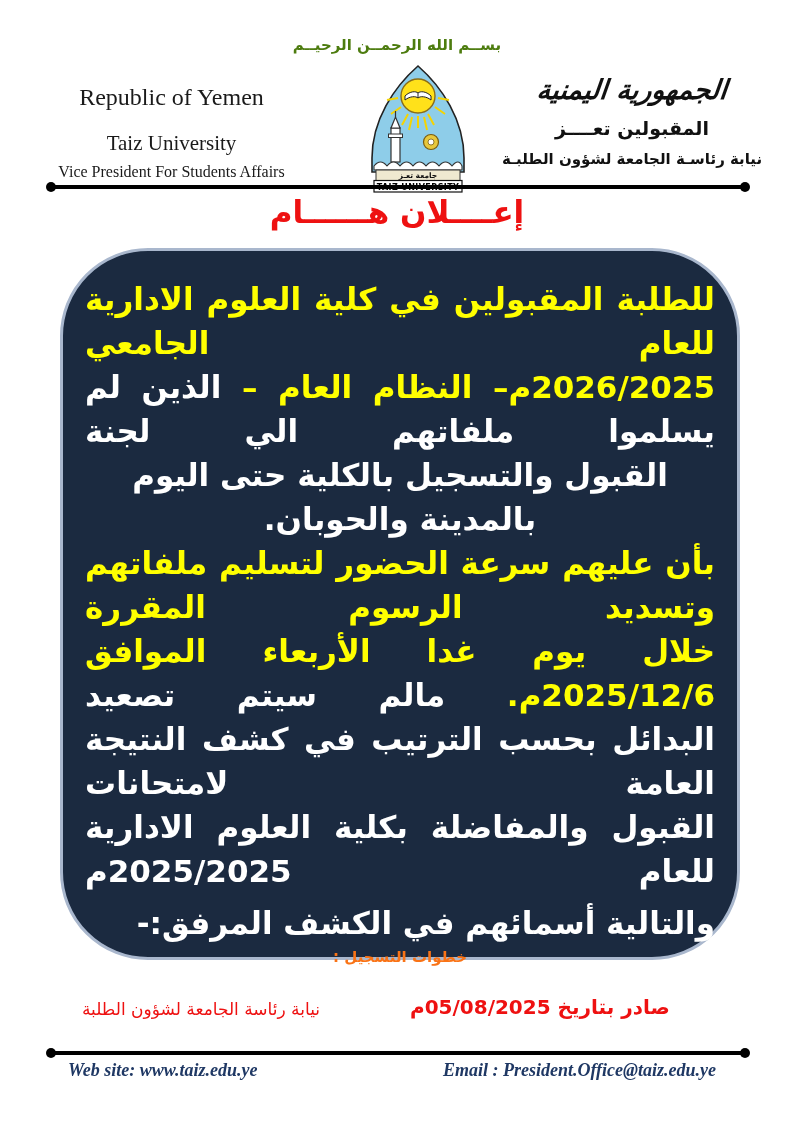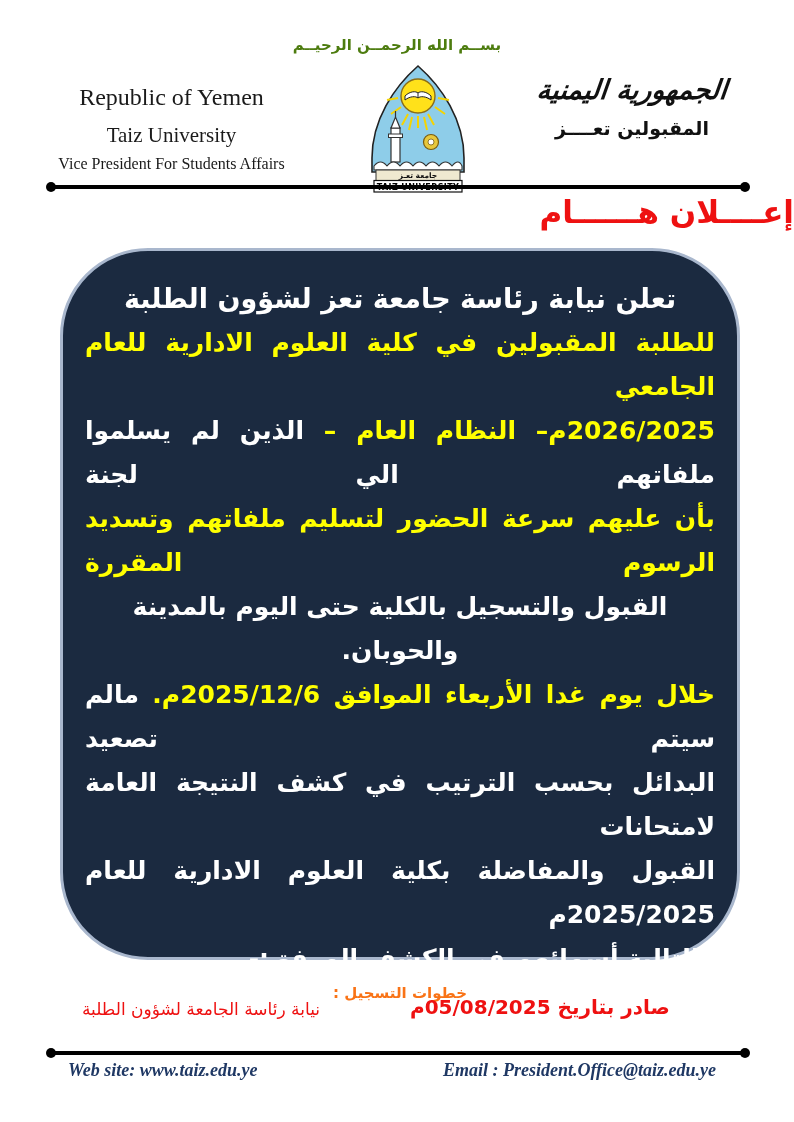--- a/index.html
+++ b/index.html
@@ -10,21 +10,21 @@
   .abs{position:absolute;}
   
   .bismillah{
     top:36px;left:0;width:794px;text-align:center;
     font-size:15px;font-weight:bold;color:#4d7c0f;direction:rtl;
   }
   .hdr-left{
     left:24px;top:84px;width:295px;text-align:center;color:#1a1a1a;
     font-family:"Liberation Serif","DejaVu Serif",serif;
   }
-  .hdr-left .l1{font-size:24px;margin-bottom:12px;}
+  .hdr-left .l1{font-size:24px;margin-bottom:20px;}
   .hdr-left .l2{font-size:21px;margin-bottom:7px;}
   .hdr-left .l3{font-size:16px;}
   .hdr-right{left:492px;top:74px;width:280px;text-align:center;direction:rtl;color:#111;}
   .hdr-right .country{
     font-size:27px;font-weight:bold;font-style:italic;
     transform:skewX(-6deg);margin-bottom:12px;
   }
   .hdr-right .univ{font-size:19px;font-weight:bold;margin-bottom:11px;}
   .hdr-right .office{font-size:15px;font-weight:bold;}
   .logo-wrap{left:348px;top:62px;width:140px;height:134px;}
@@ -32,34 +32,34 @@
   .rule{height:4px;background:#000;}
   .rule::before,.rule::after{
     content:"";position:absolute;top:-3px;width:10px;height:10px;border-radius:50%;background:#000;
   }
   .rule::before{left:-4px;}
   .rule::after{right:-4px;}
   .rule1{top:185px;left:50px;width:696px;}
   .rule2{top:1051px;left:50px;width:696px;}
   
   .announce{
-    top:194px;left:0;width:794px;direction:rtl;
+    top:194px;left:0;width:794px;text-align:center;direction:rtl;
     font-size:31px;font-weight:bold;color:#ee1111;
   }
   
   .notice-box{
     top:248px;left:60px;width:680px;height:712px;box-sizing:border-box;
     background:#1b2a40;border:3px solid #a9b7cd;border-radius:88px;
     padding:26px 22px 18px 22px;direction:rtl;color:#fff;
   }
   .t1{font-size:27px;font-weight:bold;text-align:center;line-height:44px;}
-  .big{font-size:25px;font-weight:bold;line-height:44px;
+  .big{font-size:31px;font-weight:bold;line-height:44px;
        text-align:justify;text-align-last:justify;}
   .big.center{text-align:center;text-align-last:center;}
-  .big.right{text-align:right;text-align-last:right;}
+  .big.right{text-align:right;text-align-last:right;margin-top:8px;}
   .yellow{color:#ffff00;}
   .white{color:#ffffff;}
   .small{font-size:14.5px;font-weight:bold;line-height:23.5px;text-align:justify;}
   .small-head{font-size:15px;font-weight:bold;line-height:24px;color:#f97316;text-align:center;}
   
   .issuer{top:999px;left:70px;width:250px;direction:rtl;
     font-size:17px;font-weight:normal;color:#ee1111;}
   .issued{top:995px;left:410px;width:336px;text-align:left;direction:rtl;
     font-size:20px;font-weight:bold;color:#ee1111;}
   
@@ -119,35 +119,35 @@
     <rect x="28" y="108" width="84" height="10.5" fill="#efe9d0" stroke="#333" stroke-width="1"></rect>
     <text x="70" y="116" text-anchor="middle" font-size="7.5" font-weight="bold" fill="#111" direction="rtl">جامعة تعـز</text>
     <rect x="26" y="118.5" width="88" height="11.5" fill="#ffffff" stroke="#111" stroke-width="1.2"></rect>
     <text x="70" y="127.5" text-anchor="middle" font-size="8" font-weight="bold" fill="#000" letter-spacing="0.4">TAIZ UNIVERSITY</text>
   </svg>
 </div>
 
 <div class="abs hdr-right">
   <div class="country">الجمهورية اليمنية</div>
   <div class="univ">المقبولين تعــــز</div>
+  <div class="office">نيابة رئاسـة الجامعة لشؤون الطلبـة</div>
 </div>
 
 <div class="abs rule rule1"></div>
 
 <div class="abs announce">إعــــلان هــــــام</div>
 
 <div class="abs notice-box">
-  <div class="t1">تعلن نيابة رئاسة جامعة تعز لشؤون الطلبة</div>
   <div class="big yellow">للطلبة المقبولين في كلية العلوم الادارية للعام الجامعي</div>
   <div class="big">
     <span class="yellow">2026/2025م– النظام العام –</span>
     <span class="white">الذين لم يسلموا ملفاتهم الي لجنة</span>
   </div>
+  <div class="big white center">القبول والتسجيل بالكلية حتى اليوم بالمدينة والحوبان.</div>
   <div class="big yellow">بأن عليهم سرعة الحضور لتسليم ملفاتهم وتسديد الرسوم المقررة</div>
-  <div class="big white center">القبول والتسجيل بالكلية حتى اليوم بالمدينة والحوبان.</div>
   <div class="big">
     <span class="yellow">خلال يوم غدا الأربعاء الموافق 2025/12/6م.</span>
     <span class="white">مالم سيتم تصعيد</span>
   </div>
   <div class="big white">البدائل بحسب الترتيب في كشف النتيجة العامة لامتحانات</div>
   <div class="big white">القبول والمفاضلة بكلية العلوم الادارية للعام 2025/2025م</div>
   <div class="big white right">والتالية أسمائهم في الكشف المرفق:-</div>
 
   <div class="small-head">خطوات التسجيل :</div>
   <div class="small white">أولا : على الطلبة المذكورة أسمائهم في الكشف المرفق التوجه الى فرع الكريمي للصرافة بكلية التربية – بالحرم الجامعي وتسديد الرسوم المقررة بموجب حافظة التوريد المسلمة لفرع الكريمي واستلام اشعارات التوريد.</div>

